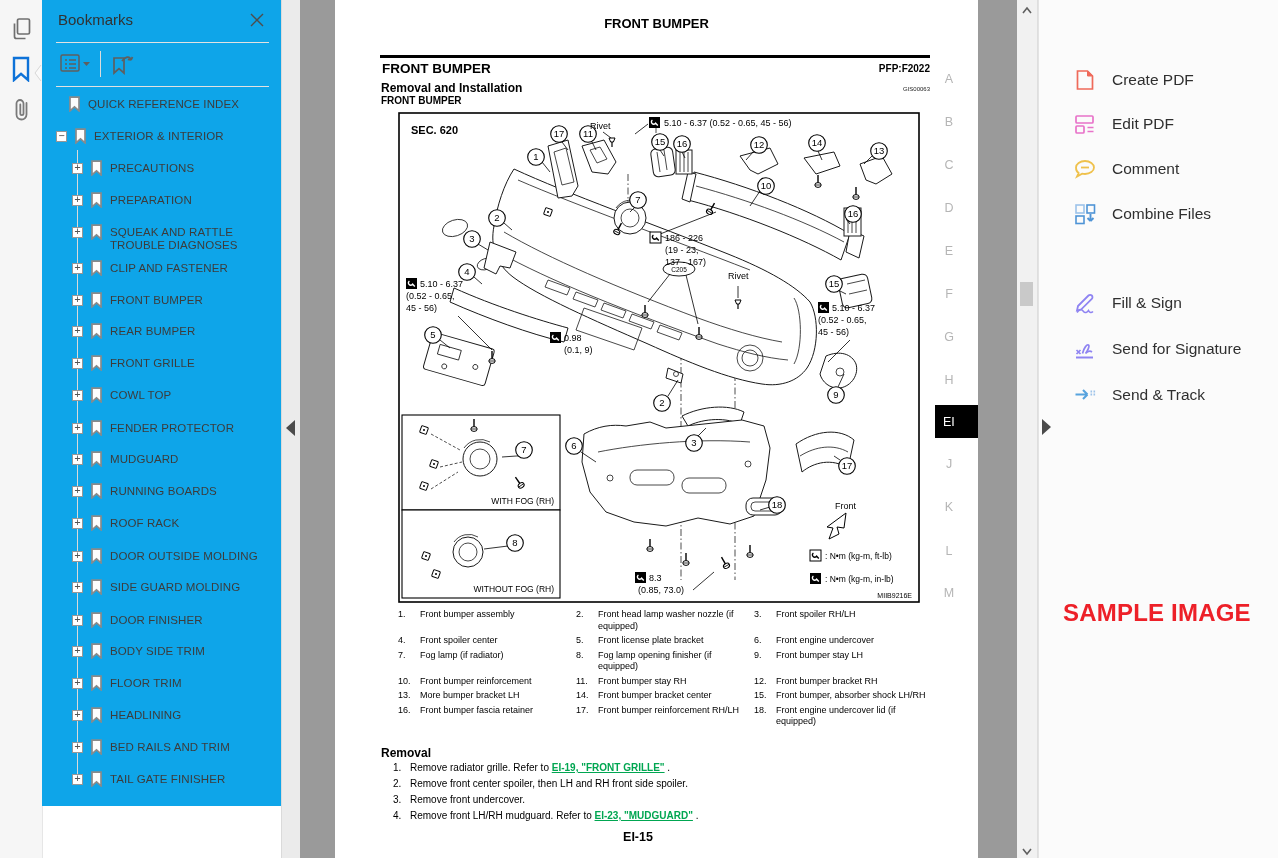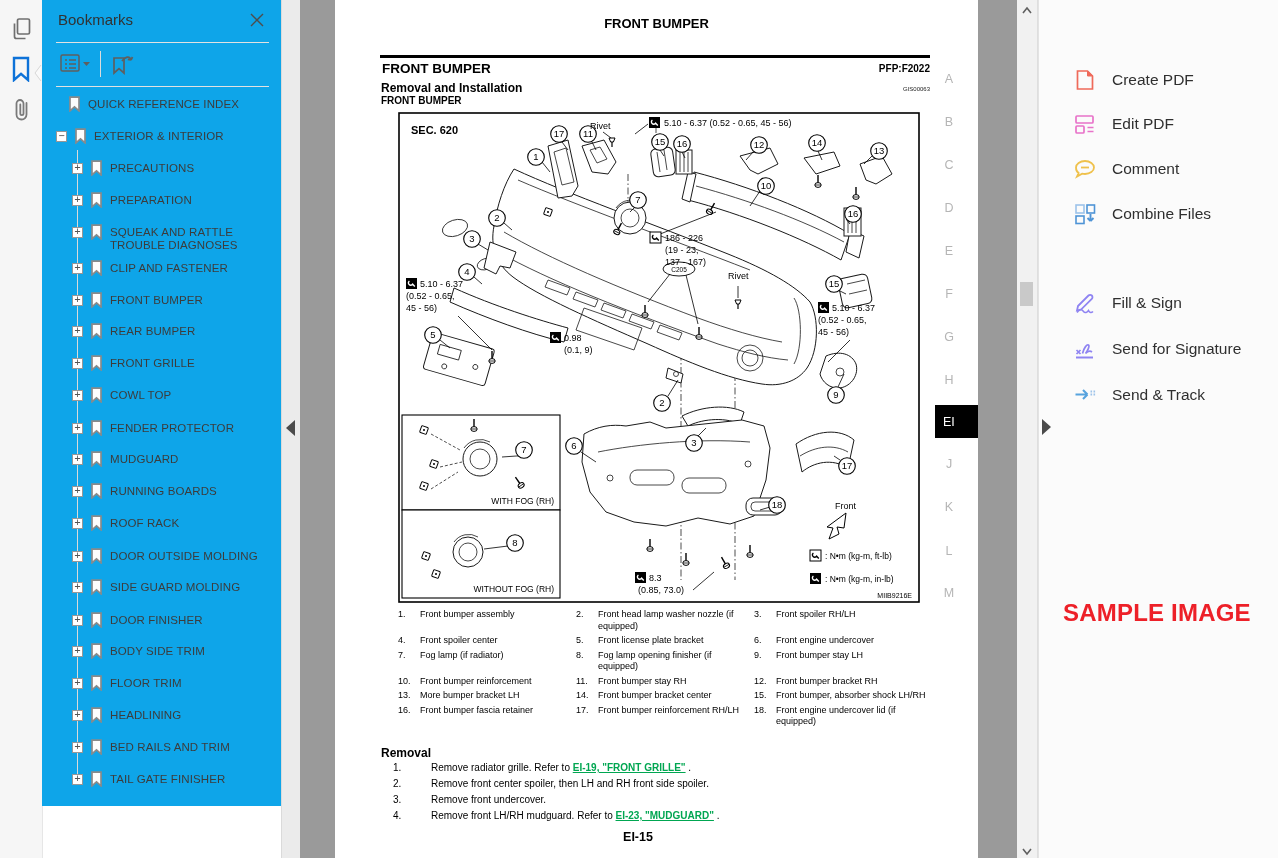--- a/index.html
+++ b/index.html
@@ -47,21 +47,21 @@
   .pg-sub2{position:absolute;left:46px;top:95px;font-size:10px;font-weight:bold;}
 
   
   .parts{position:absolute;left:63px;top:609px;width:545px;display:grid;
          grid-template-columns:172px 172px 181px;column-gap:6px;font-size:9px;line-height:11.5px;}
   .part{display:flex;gap:0;margin-bottom:3px;}
   .part .pn{width:22px;flex:none;}
   
   .removal-h{position:absolute;left:46px;top:746px;font-size:12px;font-weight:bold;}
   .rstep{position:absolute;left:58px;font-size:10px;}
-  .rstep .stxt{position:absolute;left:17px;top:0;width:460px;white-space:nowrap;margin-left:21px;}
+  .rstep .stxt{position:absolute;left:17px;top:0;width:460px;white-space:nowrap;}
   .glink{color:#00a651;font-weight:bold;text-decoration:underline;cursor:pointer;}
   .pg-num{position:absolute;left:268px;top:830px;width:70px;text-align:center;font-size:12.5px;font-weight:bold;}
 
   
   .tab-letter{position:absolute;left:603px;width:22px;text-align:center;color:#b5b5b5;font-size:12.5px;cursor:pointer;}
   .tab-active{position:absolute;left:600px;top:405px;width:43px;height:33px;background:#000;color:#fff;
               font-size:12.5px;display:flex;align-items:center;padding-left:8px;box-sizing:border-box;cursor:pointer;}
 
   
   .sbar{left:1017px;top:0;width:20px;height:858px;background:#f1f1f1;border-right:1px solid #dedede;}

